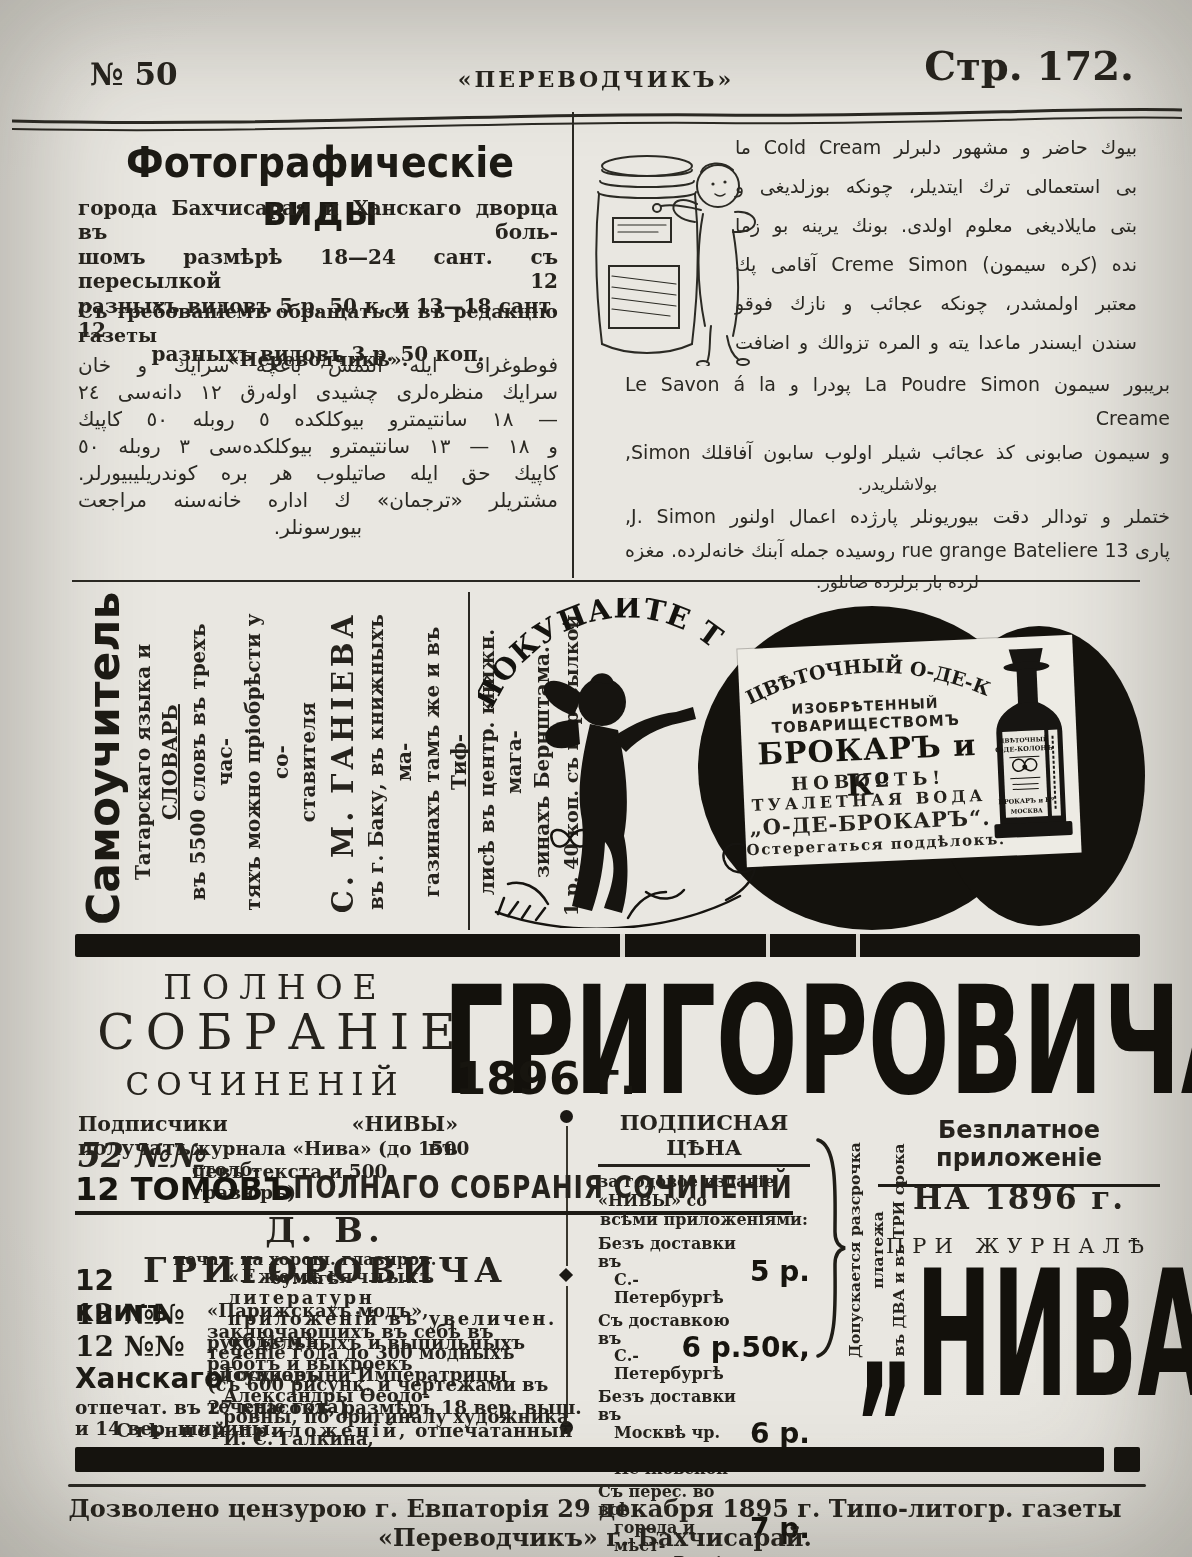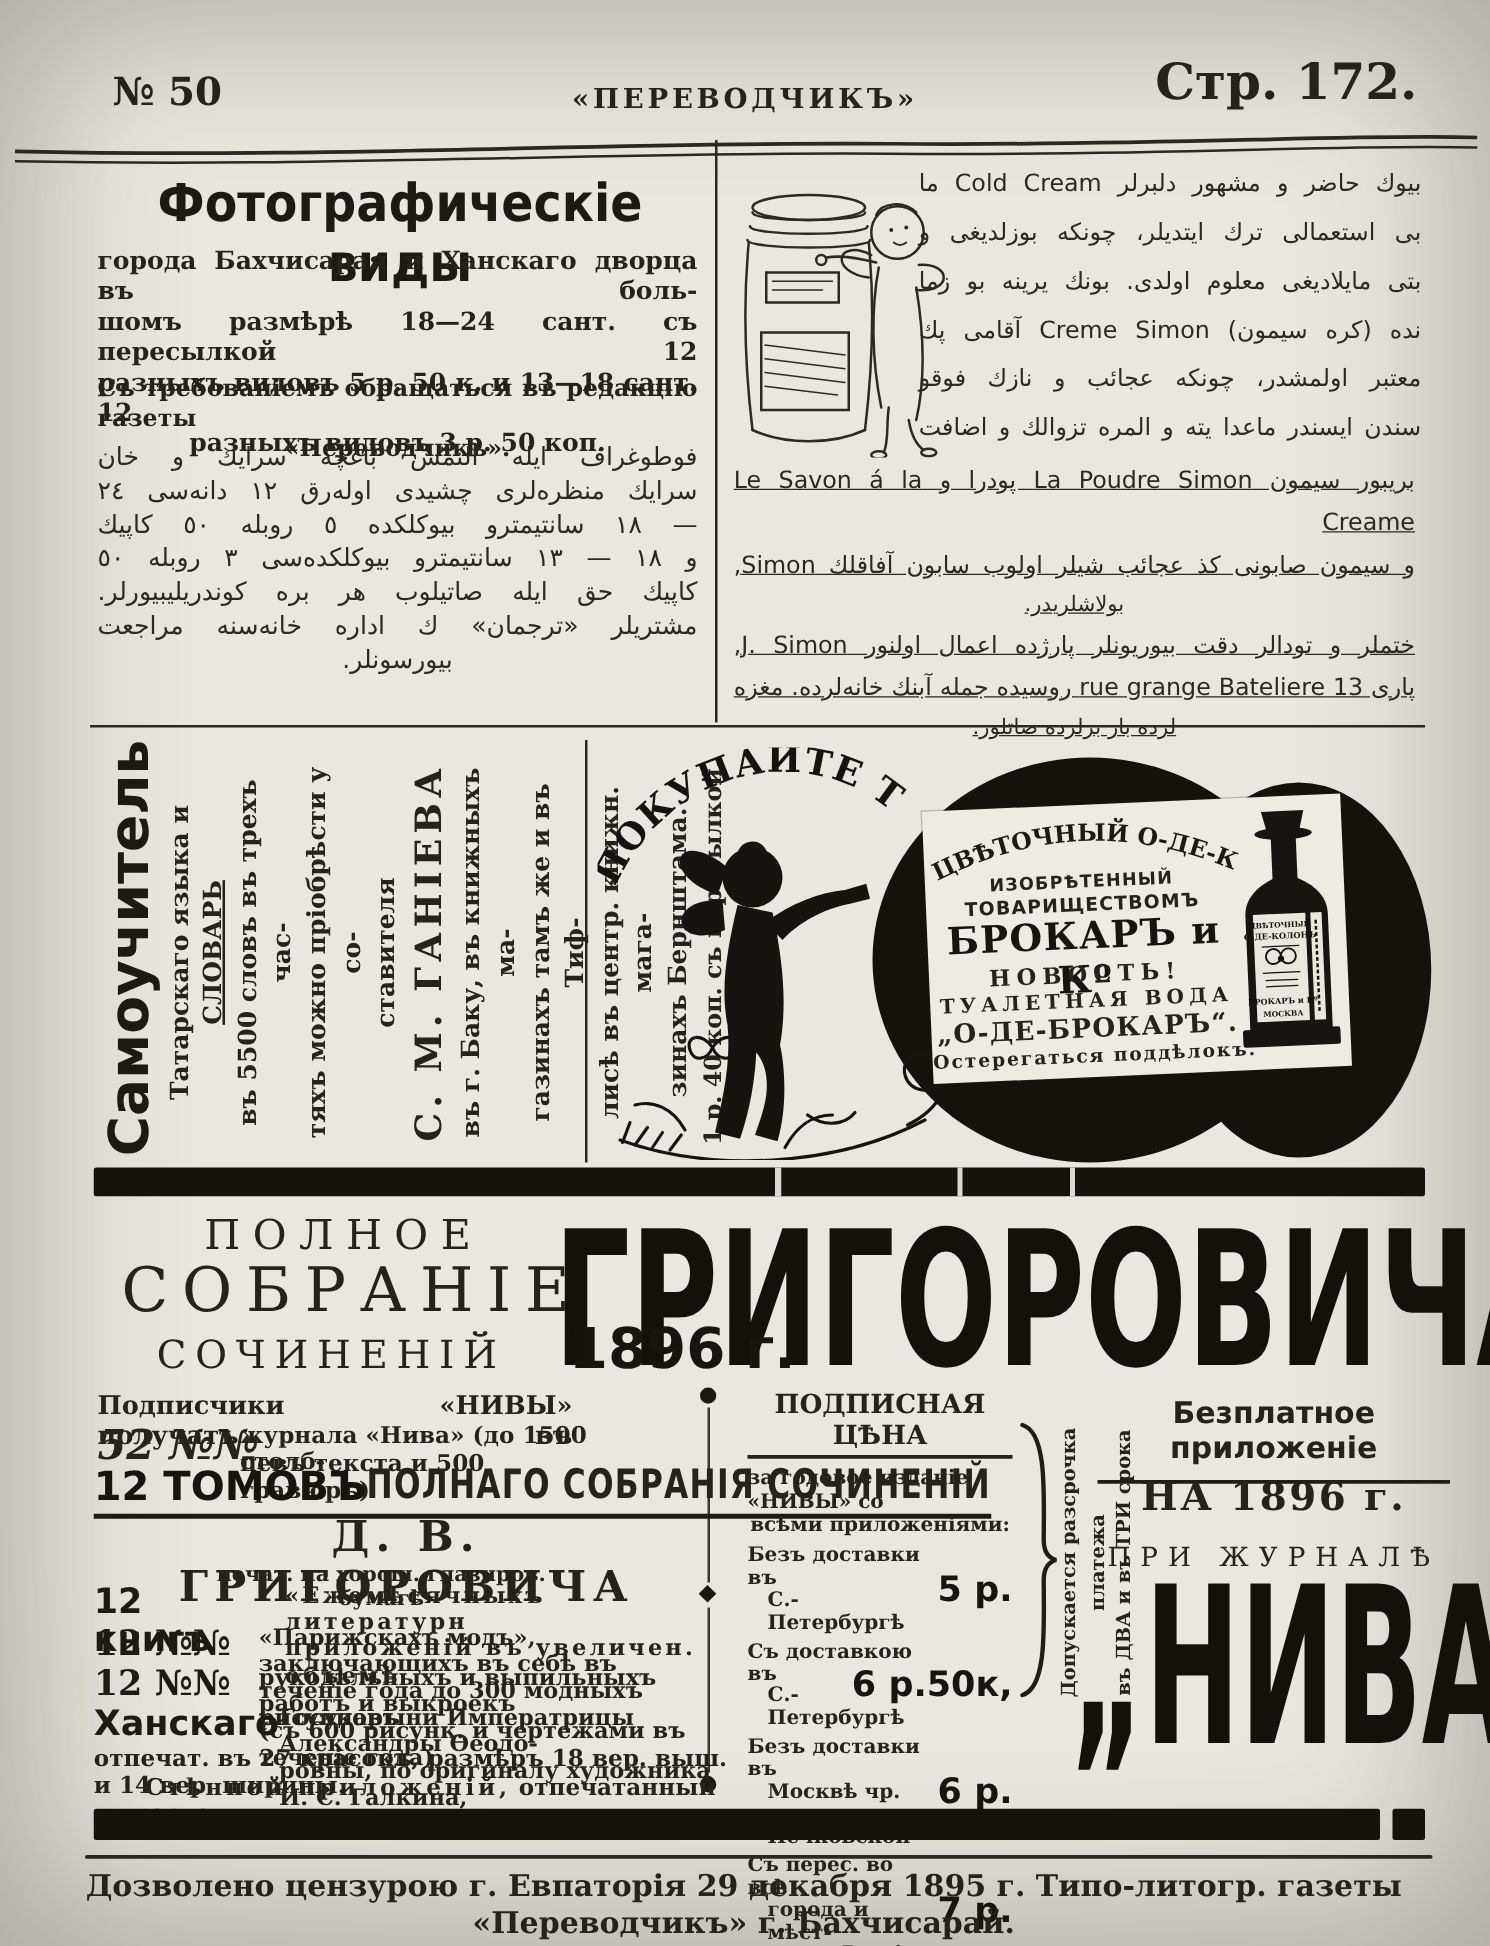--- a/index.html
+++ b/index.html
@@ -106,21 +106,21 @@
 
   <div class="abs rtl" style="left:735px;top:128px;width:402px;font-size:19px;line-height:2.05;">
     <div class="jl">بيوك حاضر و مشهور دلبرلر Cold Cream ما</div>
     <div class="jl">بى استعمالى ترك ايتديلر، چونكه بوزلديغى و</div>
     <div class="jl">بتى مايلاديغى معلوم اولدى. بونك يرينه بو زما</div>
     <div class="jl">نده (كره سيمون) Creme Simon آقامى پك</div>
     <div class="jl">معتبر اولمشدر، چونكه عجائب و نازك فوقو</div>
     <div class="jl">سندن ايسندر ماعدا يته و المره تزوالك و اضافت</div>
   </div>
 
-  <div class="abs rtl" style="left:587px;top:368px;width:545px;font-size:19px;line-height:1.78;text-decoration:underline;">
+  <div class="abs rtl" style="left:625px;top:368px;width:545px;font-size:19px;line-height:1.78;">
     <div class="jl">بريبور سيمون La Poudre Simon پودرا و Le Savon á la Creame</div>
     <div class="jl">و سيمون صابونى كذ عجائب شيلر اولوب سابون آفاقلك Simon,</div>
     <div class="ctr" style="font-size:17px;">بولاشلريدر.</div>
     <div class="jl">ختملر و تودالر دقت بيوريونلر پارژده اعمال اولنور J. Simon,</div>
     <div class="jl">پارى 13 rue grange Bateliere روسيده جمله آبنك خانه‌لرده. مغزه</div>
     <div class="ctr" style="font-size:17px;">لرده بار برلرده صاتلور.</div>
   </div>
 
   <div class="abs rule" style="left:72px;top:580px;width:1068px;height:2px;"></div>
   <div class="abs rule" style="left:468px;top:592px;width:2px;height:338px;"></div>

